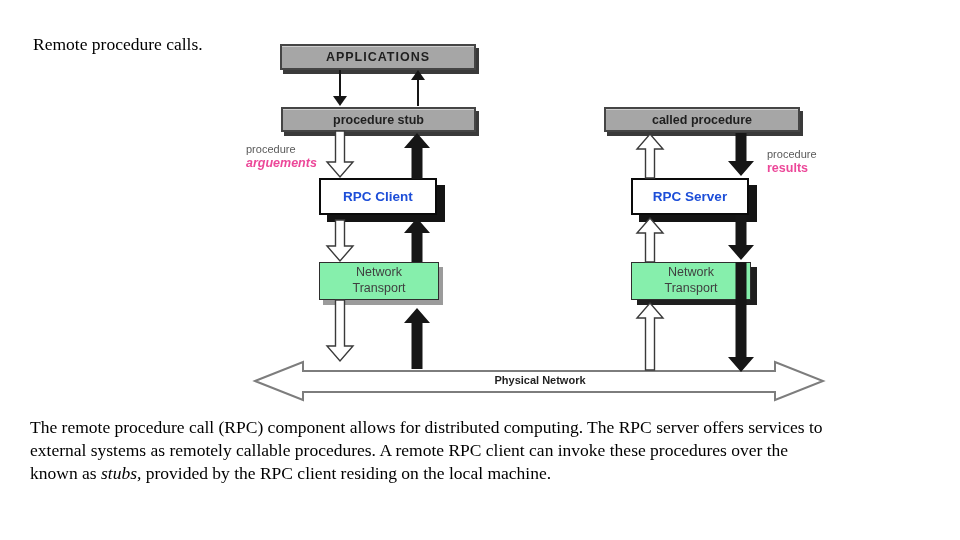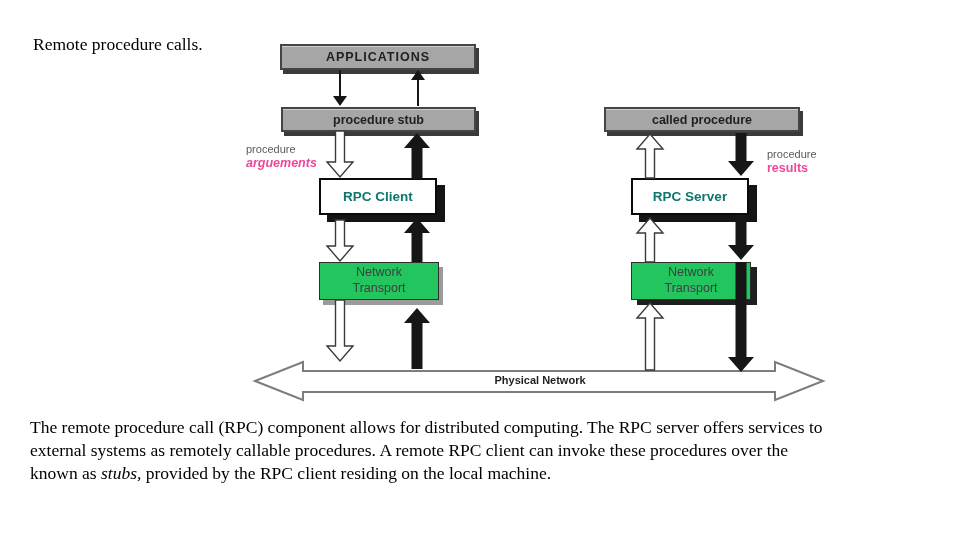--- a/index.html
+++ b/index.html
@@ -30,24 +30,24 @@
     background:var(--box-gray);
     border:2px solid var(--box-border);
     box-shadow:3px 4px 0 #3a3a3a, inset 0 1px 0 #cfcfcf;
     color:#1f1f1f;font-weight:bold;font-size:12.5px;
   }
   .gray-box.caps{letter-spacing:1px;}
   .rpc-box{
     background:#ffffff;
     border:2px solid #0a0a0a;
     box-shadow:8px 7px 0 #141414;
-    color:#0f766e;font-weight:bold;font-size:13.5px;
+    color:#1d4ed8;font-weight:bold;font-size:13.5px;
   }
   .nt-box{
-    background:#22c55e;
+    background:#86efac;
     border:1px solid #2e2e2e;
     color:#3f3f3f;font-size:12.5px;line-height:1.25;
   }
   .nt-left{box-shadow:4px 5px 0 #9b9b9b;}
   .nt-right{box-shadow:6px 5px 0 #1f1f1f;}
   
   .side-label{font-size:11px;color:#5a5a5a;line-height:1.15;}
   .side-label .strong{font-size:12.5px;font-weight:bold;color:#ec4899;}
   .side-label .strong.ital{font-style:italic;}
   

